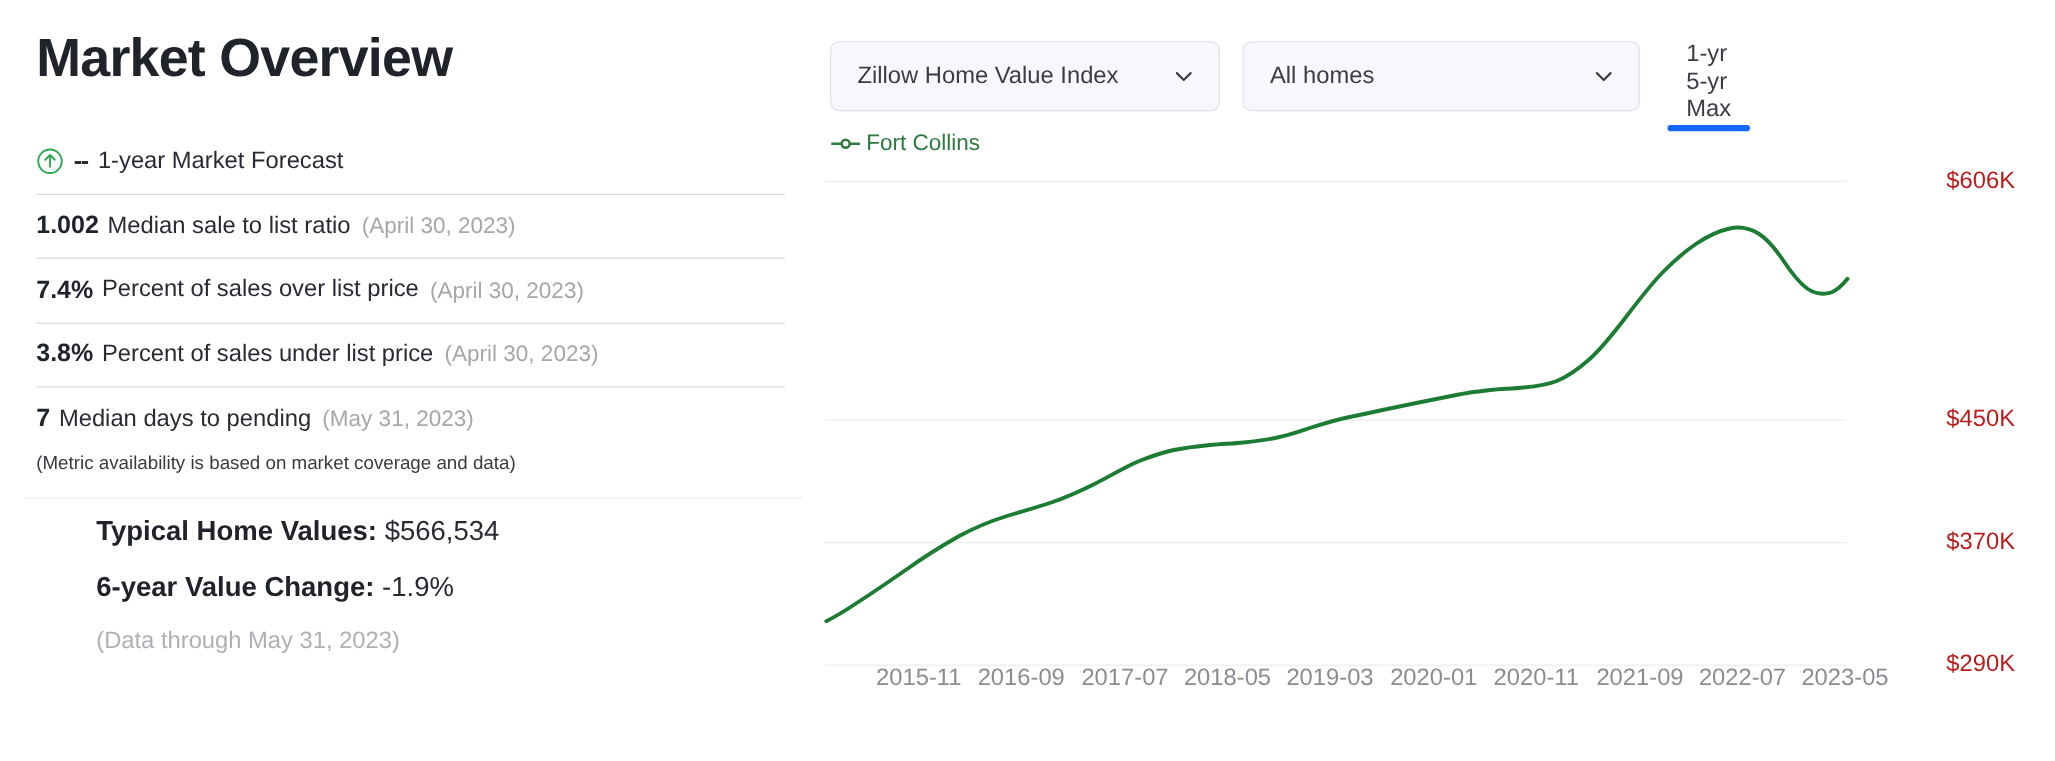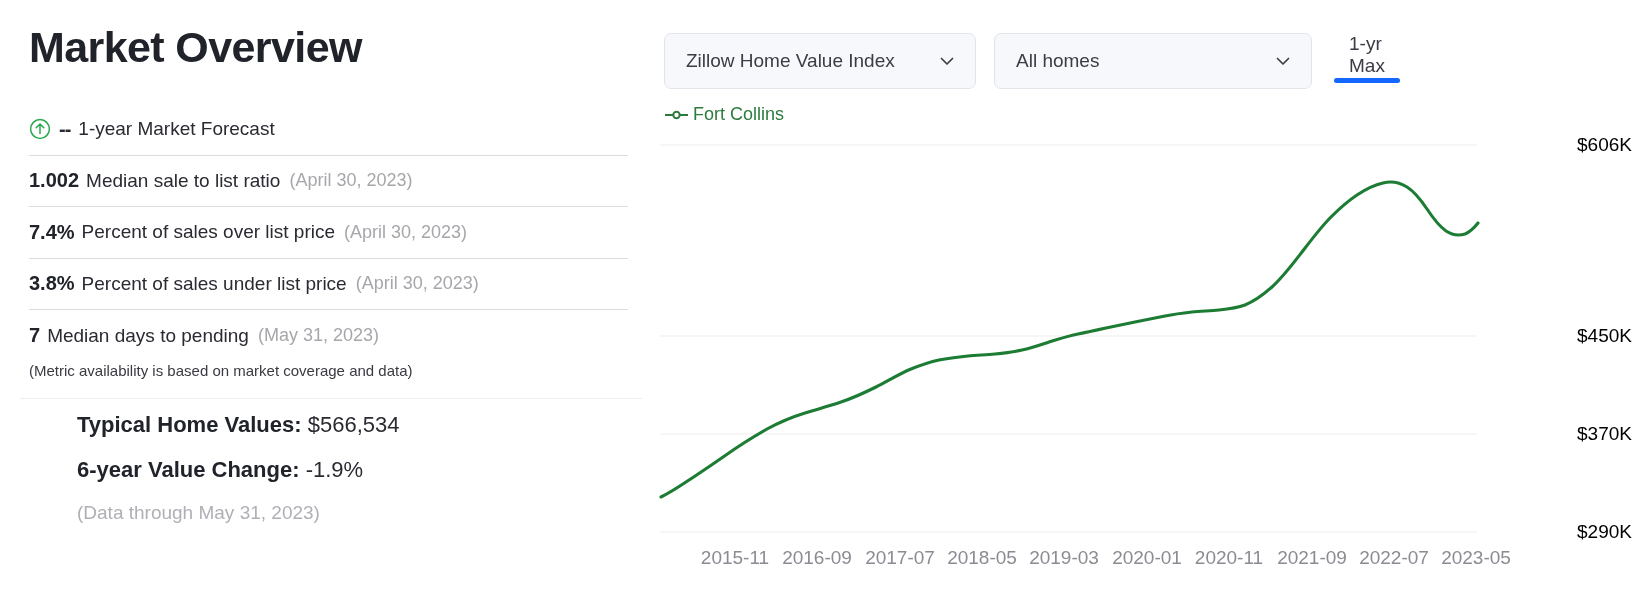--- a/index.html
+++ b/index.html
@@ -235,32 +235,32 @@
   .ylabels {
     position: absolute;
     left: 0;
     top: 0;
     width: 989px;
     height: 609px;
     pointer-events: none;
   }
   .ylabel {
     position: absolute;
-    right: 12px;
-    font-size: 19px;
-    color: #000000;
+    right: 32px;
+    font-size: 19px;
+    color: #b91c1c;
     text-align: right;
     white-space: nowrap;
     transform: translateY(-50%);
   }
 
   .xlabels {
     position: absolute;
     left: 0;
-    top: 547px;
+    top: 532px;
     width: 989px;
     height: 40px;
   }
   .xlabel {
     position: absolute;
     font-size: 19px;
     color: #8b8b93;
     white-space: nowrap;
     transform: translateX(-50%);
   }
@@ -343,20 +343,21 @@
 
       <div class="dropdown dropdown-homes">
         <span class="dd-label">All homes</span>
         <svg class="chev" viewBox="0 0 22 22">
           <polyline points="5.5,8.5 11,14 16.5,8.5" fill="none" stroke="#3b3c45" stroke-width="1.7" stroke-linecap="round" stroke-linejoin="round"></polyline>
         </svg>
       </div>
 
       <div class="range-tabs">
         <button class="range-tab">1-yr</button>
+        <button class="range-tab">5-yr</button>
         <button class="range-tab active">Max</button>
       </div>
 
     </div>
 
     <div class="legend">
       <svg class="legend-mark" viewBox="0 0 25 14">
         <line x1="1" y1="7" x2="24" y2="7" stroke="#2d7a3e" stroke-width="2"></line>
         <circle cx="12.5" cy="7" r="3.2" fill="#ffffff" stroke="#2d7a3e" stroke-width="2"></circle>
       </svg>

